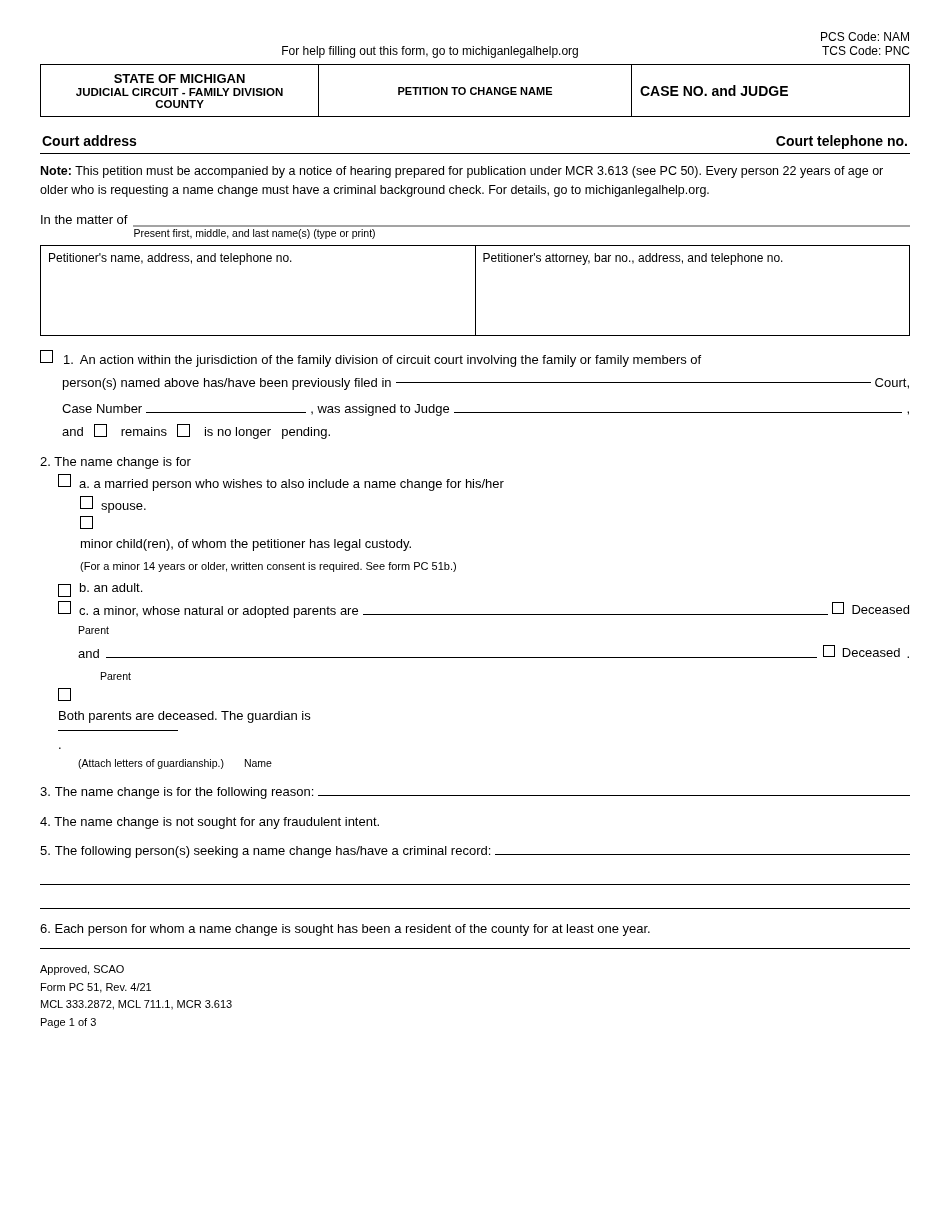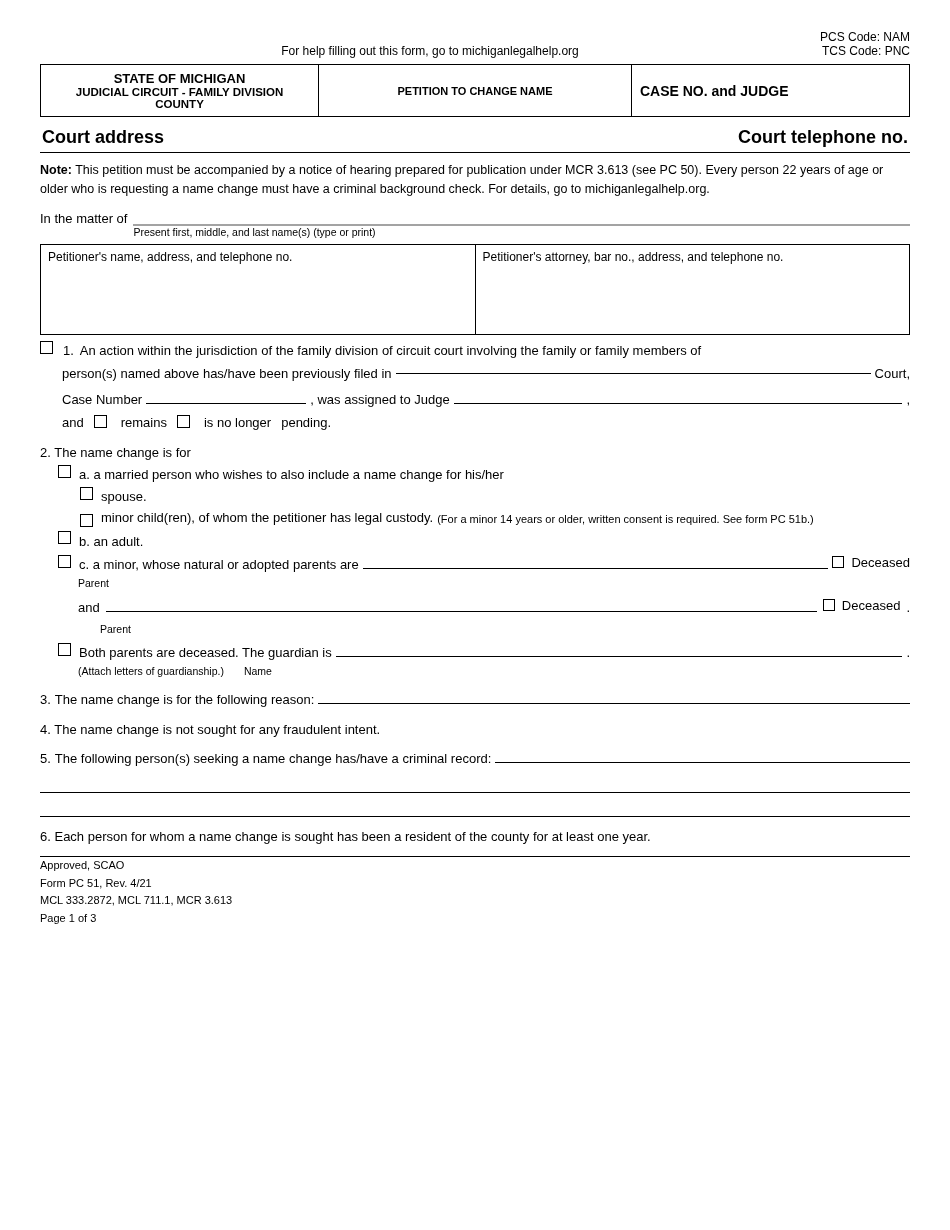--- a/index.html
+++ b/index.html
@@ -27,21 +27,21 @@
     .help-line {
       text-align: center;
       font-size: 12px;
       margin-bottom: 4px;
     }
     
     .header-table {
       width: 100%;
       border-collapse: collapse;
       border: 1.5px solid #000;
-      margin-bottom: 6px;
+      margin-bottom: 12px;
     }
     .header-table td {
       border: 1.5px solid #000;
       padding: 6px 8px;
       vertical-align: middle;
     }
     .header-left {
       width: 32%;
       text-align: center;
       font-weight: bold;
@@ -69,21 +69,21 @@
     .court-bar {
       width: 100%;
       display: flex;
       justify-content: space-between;
       border-bottom: 1.5px solid #000;
       padding: 4px 2px;
       margin-bottom: 8px;
     }
     .court-bar span {
       font-weight: bold;
-      font-size: 18px;
+      font-size: 14px;
     }
     
     .note-section {
       font-size: 12.5px;
       margin-bottom: 12px;
       line-height: 1.5;
     }
     .note-section .note-label {
       font-weight: bold;
     }
@@ -108,21 +108,21 @@
       position: absolute;
       left: 0;
       bottom: -14px;
       color: #000;
     }
     
     .petitioner-table {
       width: 100%;
       border-collapse: collapse;
       border: 1.5px solid #000;
-      margin-bottom: 6px;
+      margin-bottom: 14px;
       margin-top: 18px;
     }
     .petitioner-table td {
       border: 1.5px solid #000;
       padding: 5px 7px;
       vertical-align: top;
       font-size: 12px;
       width: 50%;
       height: 90px;
     }
@@ -146,21 +146,21 @@
       margin-right: 4px;
       vertical-align: middle;
       position: relative;
       top: -1px;
     }
     .small-text {
       font-size: 11px;
     }
     .footer-section {
       border-top: 1.5px solid #000;
-      padding-top: 0;
+      padding-top: 12px;
     }
     .footer-text {
       font-size: 11px;
       line-height: 1.6;
     }
     .section5-lines {
       margin-top: 2px;
     }
     .section5-line {
       border-bottom: 1px solid #000;
@@ -272,27 +272,27 @@
     <div style="display:flex; align-items:baseline; gap:4px; margin-left:18px; margin-bottom:2px;">
       <span class="cb"></span>
       <span>a. a married person who wishes to also include a name change for his/her</span>
     </div>
 
     <div style="display:flex; align-items:baseline; gap:4px; margin-left:40px; margin-bottom:2px;">
       <span class="cb"></span>
       <span>spouse.</span>
     </div>
 
-    <div style="display:flex; align-items:flex-end; gap:4px; margin-left:40px; margin-bottom:4px;">
+    <div style="display:flex; align-items:flex-start; gap:4px; margin-left:40px; margin-bottom:4px;flex-direction:column;">
       <span class="cb"></span>
       <span>minor child(ren), of whom the petitioner has legal custody.</span>
       <span class="small-text">(For a minor 14 years or older, written consent is required. See form PC 51b.)</span>
     </div>
 
-    <div style="display:flex; align-items:flex-start; gap:4px; margin-left:18px; margin-bottom:2px;">
+    <div style="display:flex; align-items:flex-end; gap:4px; margin-left:18px; margin-bottom:2px;">
       <span class="cb"></span>
       <span>b. an adult.</span>
     </div>
 
     <div style="display:flex; align-items:baseline; gap:4px; margin-left:18px; margin-bottom:2px; flex-wrap:wrap;">
       <span class="cb"></span>
       <span>c. a minor, whose natural or adopted parents are</span>
       <span style="flex:1; border-bottom:1px solid #000; min-width:100px; display:inline-block;"></span>
       <div style="display:inline-flex; align-items:center; gap:3px;">
         <span class="cb" style="width:12px;height:12px;"></span>
@@ -311,21 +311,21 @@
         <span class="cb" style="width:12px;height:12px;"></span>
         <span>Deceased</span>
       </div>
       <span>.</span>
     </div>
 
     <div style="margin-left:60px; margin-bottom:4px;">
       <span class="sub-label-text">Parent</span>
     </div>
 
-    <div style="display:flex; align-items:baseline; gap:4px; margin-left:18px; margin-bottom:2px; flex-wrap:wrap;">
+    <div style="display:flex; align-items:baseline; gap:4px; margin-left:18px; margin-bottom:2px; flex-wrap:wrap;flex-direction:column;">
       <span class="cb"></span>
       <span>Both parents are deceased. The guardian is</span>
       <span style="flex:1; border-bottom:1px solid #000; min-width:120px; display:inline-block;"></span>
       <span>.</span>
     </div>
     <div style="margin-left:38px; display:flex; gap:20px;">
       <span class="sub-label-text">(Attach letters of guardianship.)</span>
       <span class="sub-label-text">Name</span>
     </div>
   </div>

